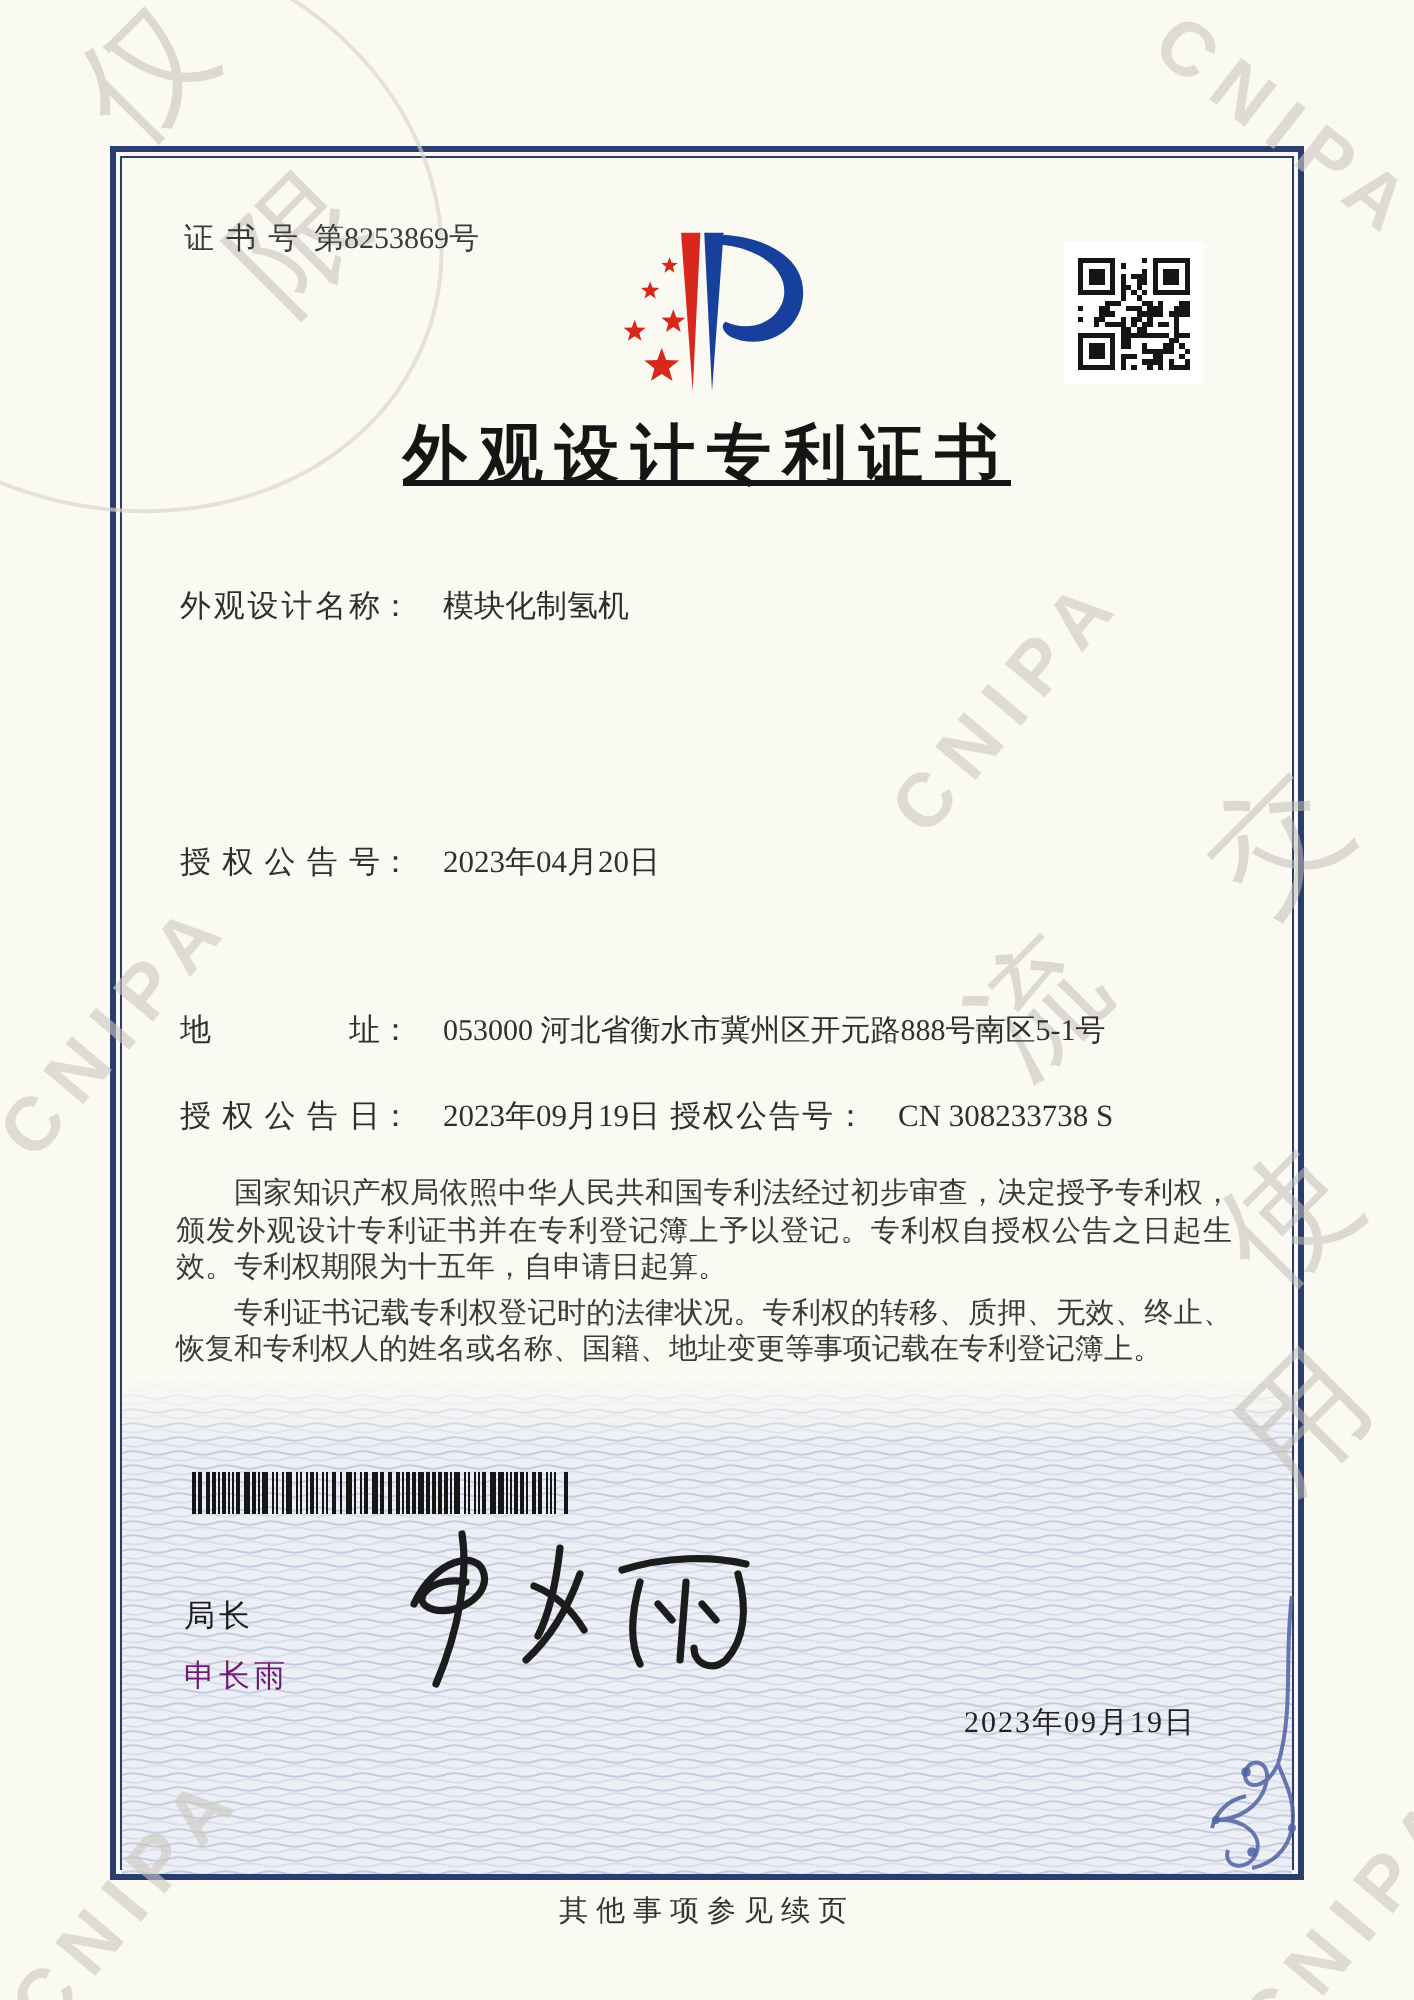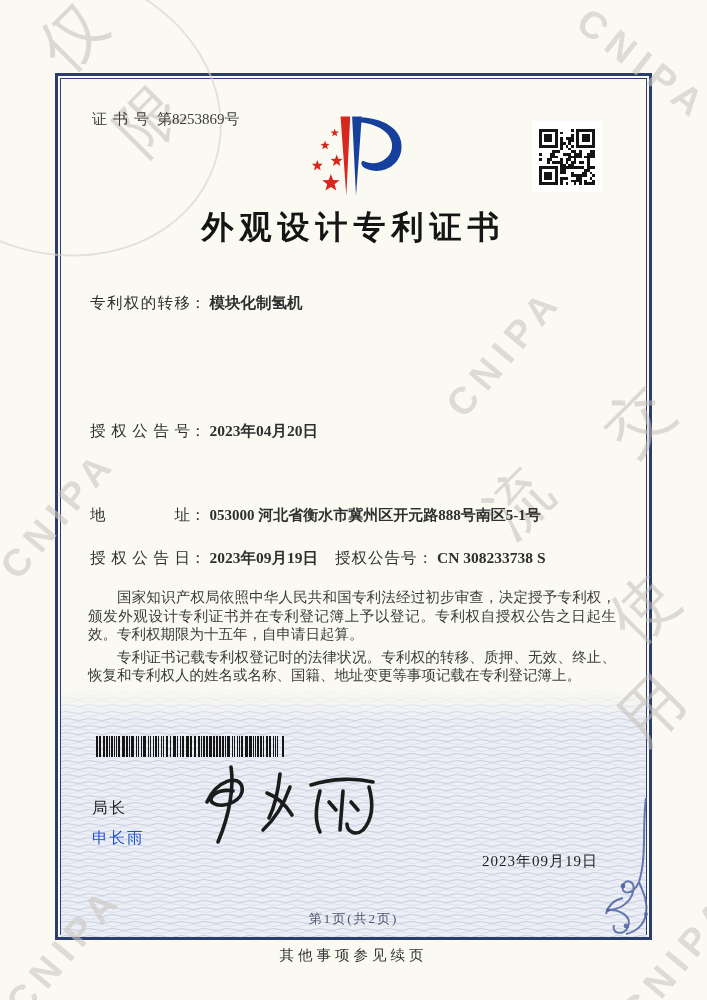--- a/index.html
+++ b/index.html
@@ -35,33 +35,33 @@
   .panel-fade{position:absolute; left:61px; top:688px; width:585px; height:34px; z-index:1;
     background:linear-gradient(#fbfaf2, rgba(251,250,242,0));}
   
   .content{position:absolute; inset:0; z-index:3;}
   .certno{position:absolute; left:92px; top:110px; font-size:15px; color:#3a3a3a; white-space:nowrap;}
   .certno .lab{letter-spacing:6px; margin-right:2px;}
   .logo{position:absolute; left:298px; top:110px;}
   .qr-panel{position:absolute; left:532px; top:121px; width:70px; height:71px; background:#fff;}
   .qr-panel svg{position:absolute; left:7px; top:8px;}
   .title{position:absolute; left:55px; top:206px; width:597px; text-align:center;
-    font-size:32px; font-weight:700; letter-spacing:6px; color:#151515; white-space:nowrap;}
+    font-size:32px; font-weight:700; letter-spacing:6px; color:#151515; white-space:nowrap;text-decoration:underline;}
   .frow{position:absolute; left:90px; width:556px; font-size:15.5px; white-space:nowrap; color:#2f2f2f;}
   .flabel{display:inline-block; width:100px; text-align:justify; text-align-last:justify; vertical-align:top;}
-  .fvalue{margin-left:4px;font-weight:bold;}
+  .fvalue{margin-left:16px;}
   .pair2{position:absolute; left:245px; top:0;}
   .pair2 .flabel{width:auto; text-align:left; text-align-last:auto; letter-spacing:1px;}
   .paras{position:absolute; left:88px; top:588px; width:528px; font-size:14.5px;
     line-height:18.5px; text-align:justify; color:#3b3b3b;}
   .paras p{margin:0 0 4px 0; text-indent:2em;}
   .barcode{position:absolute; left:96px; top:736px; width:190px; height:21px;}
   .barcode i{position:absolute; top:0; bottom:0; background:#161616;}
   .signer-title{position:absolute; left:92px; top:798px; font-size:15.5px; letter-spacing:2px; color:#1d1d1d;}
-  .signer-name{position:absolute; left:92px; top:828px; font-size:15.5px; letter-spacing:2px; color:#1d4ed8;}
+  .signer-name{position:absolute; left:92px; top:828px; font-size:15.5px; letter-spacing:2px; color:#701a75;}
   .signature{position:absolute; left:185px; top:760px;}
   .issue-date{position:absolute; left:482px; top:852px; font-size:15px; color:#222; letter-spacing:1px;}
   .page-indicator{position:absolute; left:55px; top:910px; width:597px; text-align:center;
     font-size:13px; color:#4e566e; letter-spacing:2px;}
   .continuation{position:absolute; left:0; top:946px; width:707px; text-align:center;
     font-size:14.5px; letter-spacing:4px; color:#333;}
   .ornament{position:absolute; left:562px; top:798px; z-index:2;}
 </style>
 </head>
 <body>
@@ -361,21 +361,21 @@
           <rect x="17" y="20" width="1" height="1" fill="#151515"></rect>
           <rect x="18" y="20" width="1" height="1" fill="#151515"></rect>
           <rect x="19" y="20" width="1" height="1" fill="#151515"></rect>
           <rect x="20" y="20" width="1" height="1" fill="#151515"></rect>
         </svg>
     </div>
 
     <div class="title">外观设计专利证书</div>
 
     <div class="frow" style="top:293px">
-      <span class="flabel">专利权的转移</span><span>：</span><span class="fvalue">模块化制氢机</span>
+      <span class="flabel">外观设计名称</span><span>：</span><span class="fvalue">模块化制氢机</span>
     </div>
     <div class="frow" style="top:421px">
       <span class="flabel">授权公告号</span><span>：</span><span class="fvalue">2023年04月20日</span>
     </div>
     <div class="frow" style="top:505px">
       <span class="flabel">地址</span><span>：</span><span class="fvalue" style="font-size:15px">053000 河北省衡水市冀州区开元路888号南区5-1号</span>
     </div>
     <div class="frow" style="top:548px">
       <span class="flabel">授权公告日</span><span>：</span><span class="fvalue">2023年09月19日</span>
       <span class="pair2">
@@ -466,16 +466,15 @@
         <path d="M126,25 C148,18 171,18 188,22"></path>
         <path d="M135,31 C130,49 130,62 135,72"></path>
         <path d="M184,27 C189,45 187,60 178,70 C171,76 162,72 162,64"></path>
         <path d="M158,31 L155,70"></path>
         <path d="M144,42 l7,8"></path>
         <path d="M166,42 l7,8"></path>
       </g>
     </svg>
 
     <div class="issue-date">2023年09月19日</div>
-    <div class="page-indicator">第1页(共2页)</div>
     <div class="continuation">其他事项参见续页</div>
   </div>
 </div>
 
 </body></html>

